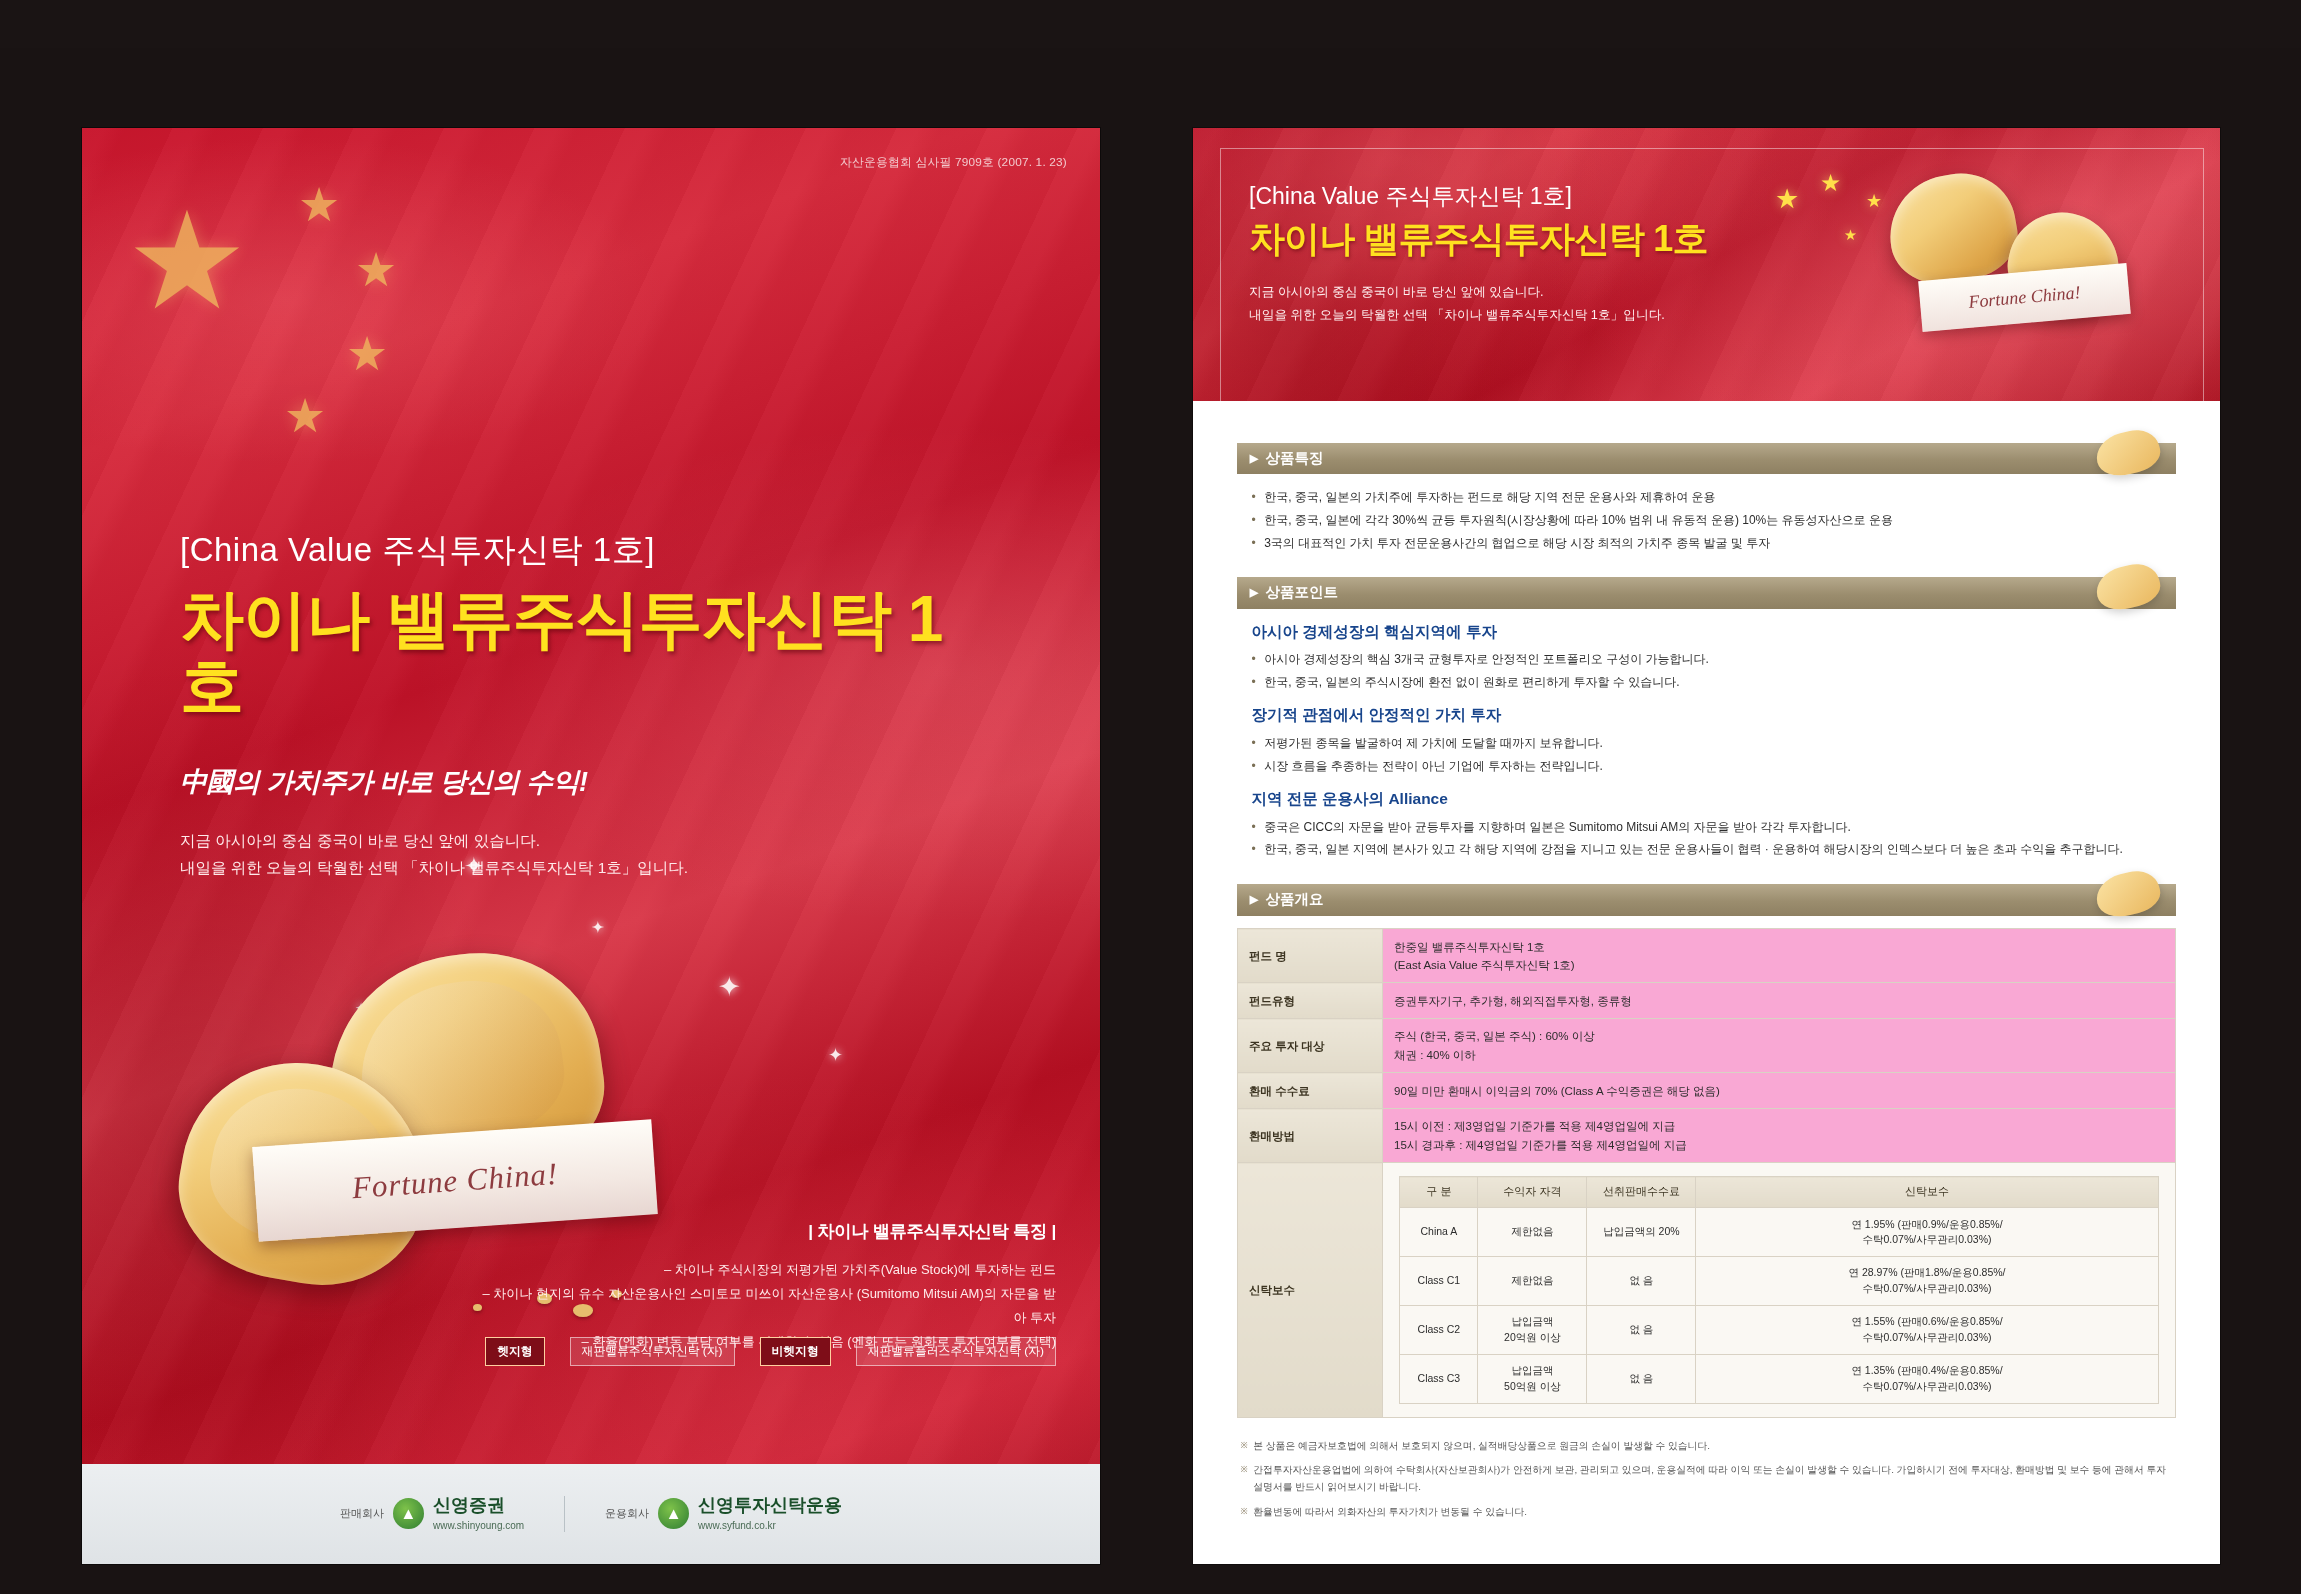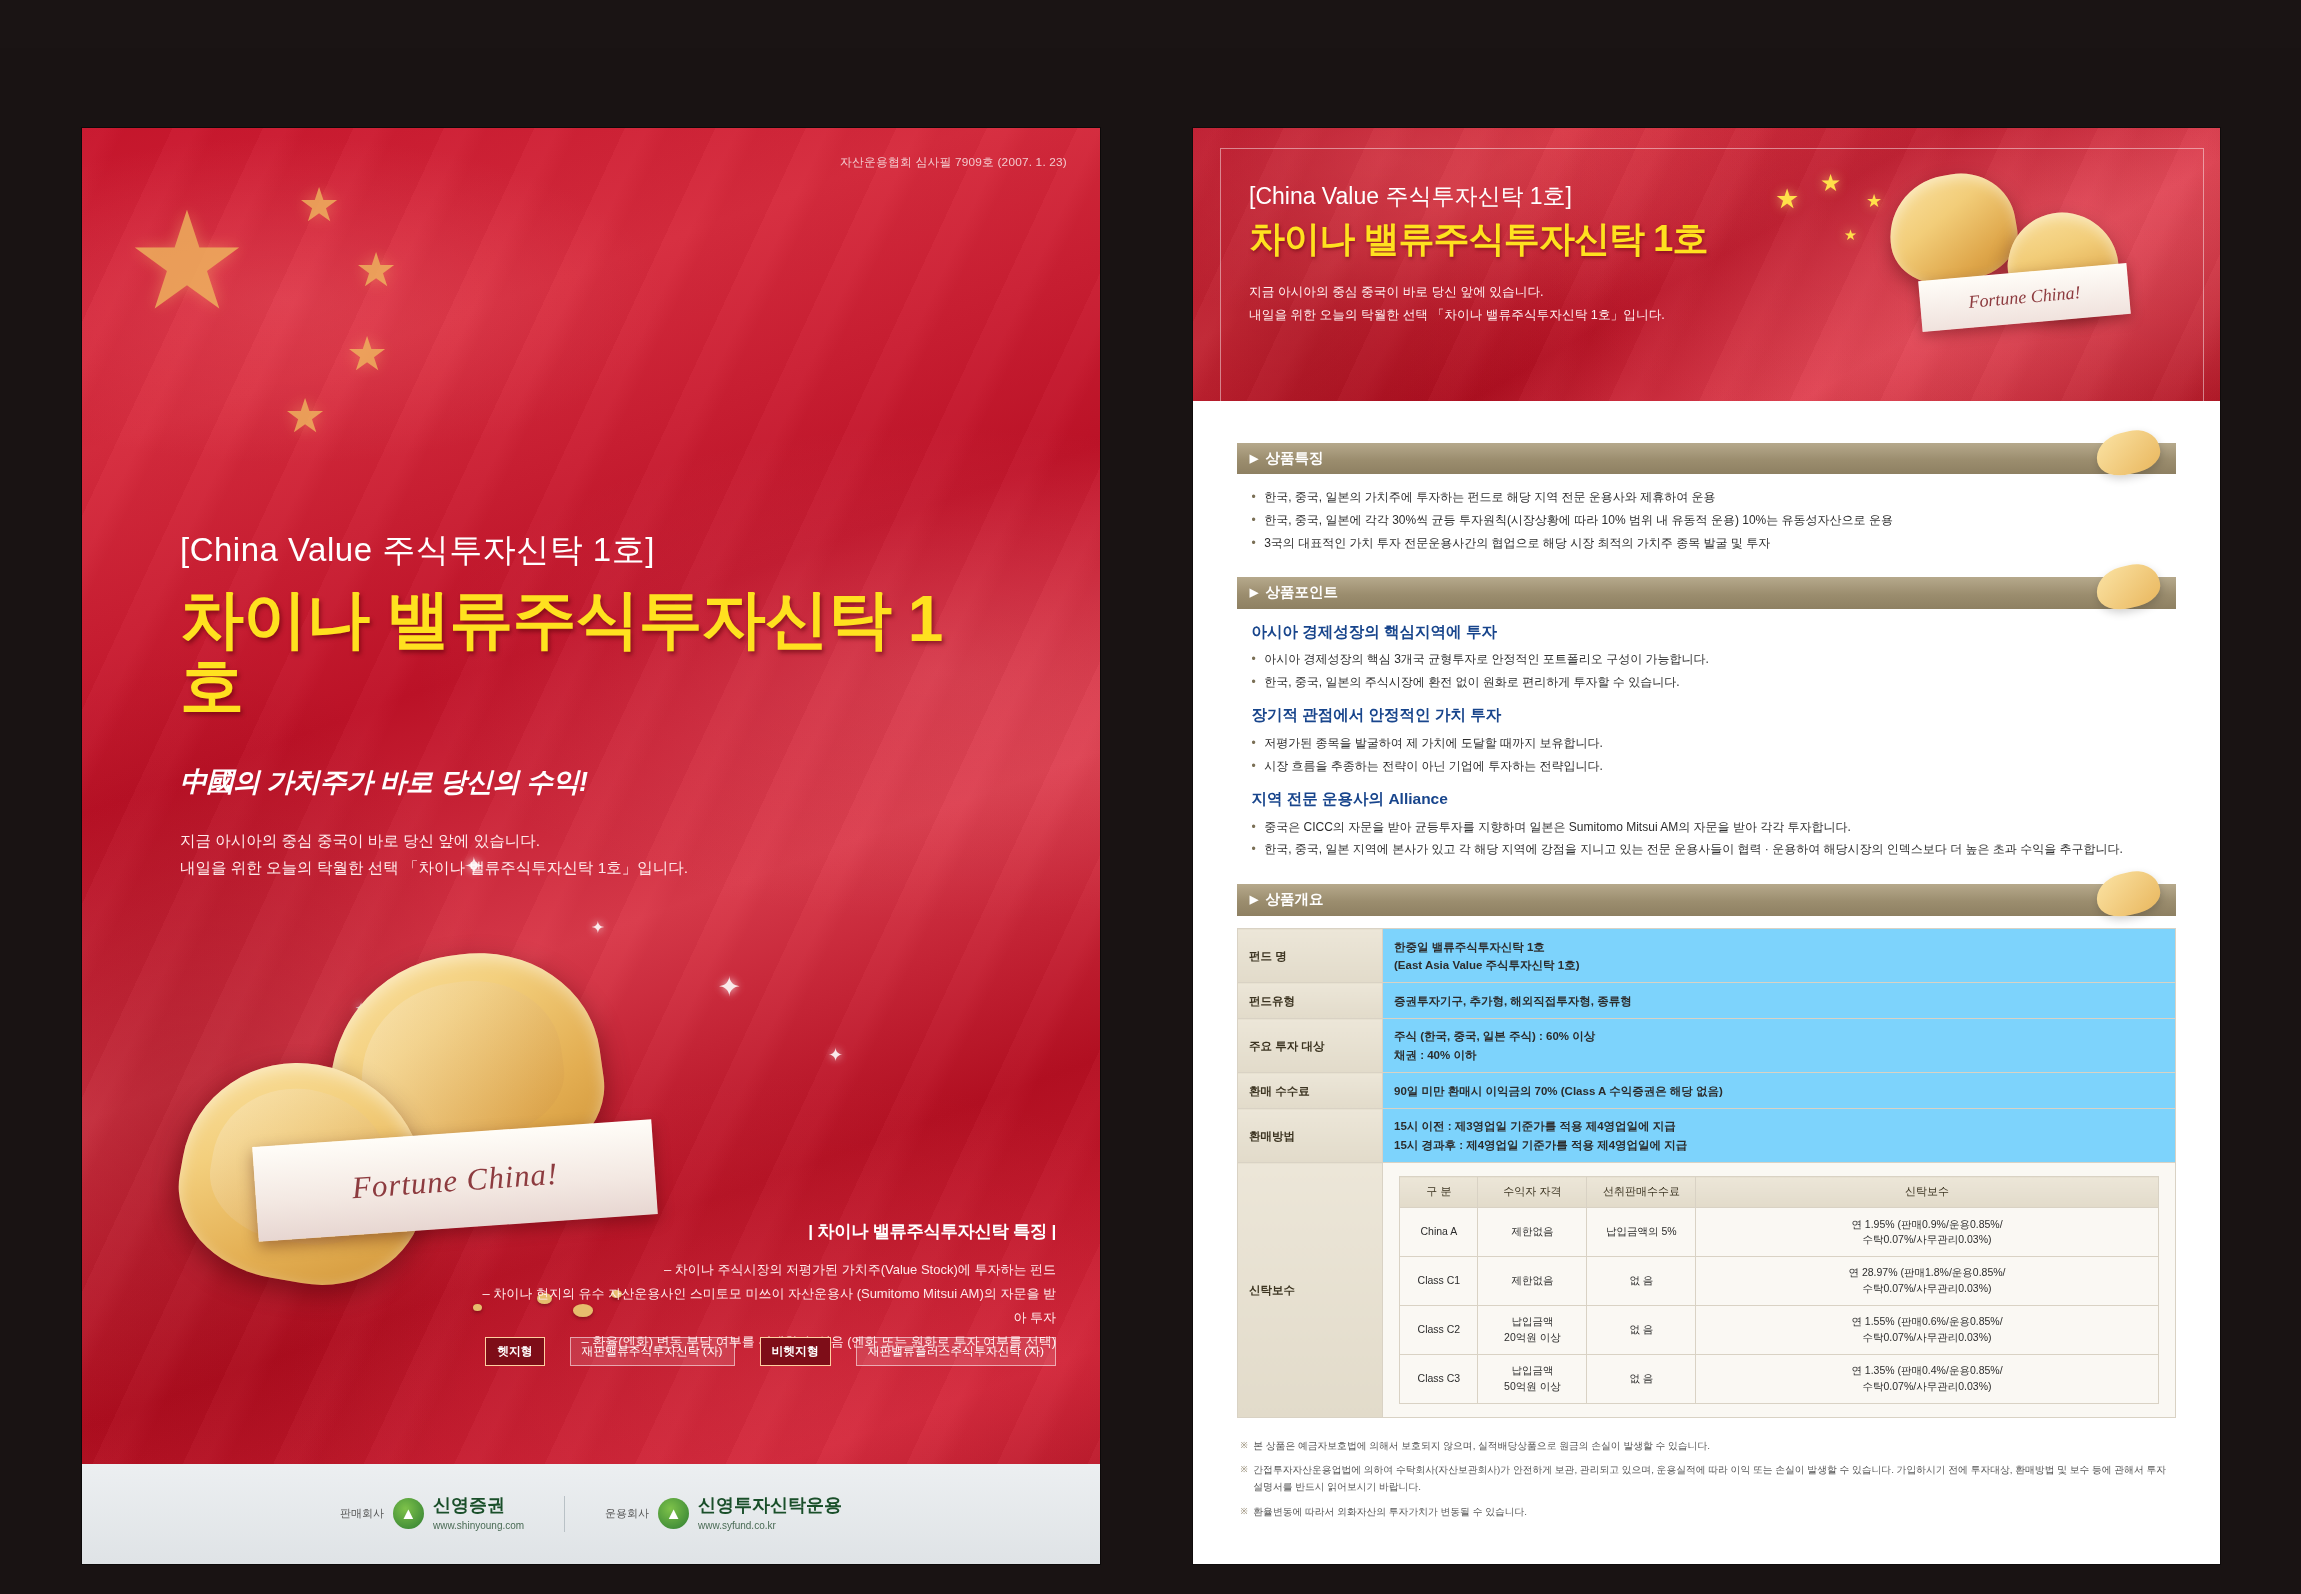--- a/index.html
+++ b/index.html
@@ -217,21 +217,21 @@
   }
   .sub-head.first { margin-top: 3.6px; }
 
   
   table { border-collapse: collapse; width: 100%; }
   .ov-table td { border: 0.9px solid #d9d2c4; font-size: 11.5px; padding: 8.2px 11px; color:#2c2c2c; line-height:1.6; vertical-align: middle; }
   .ov-table td.k {
     width: 145px; font-weight:bold; color:#3b3320;
     background: linear-gradient(180deg,#ece6d8,#e2dbca);
   }
-  .ov-table td.v { background: #7dd3fc; font-weight: bold; }
+  .ov-table td.v { background: #f9a8d4; }
 
   .fee-table { width: 100%; margin: 0; }
   .fee-table th {
     font-size: 11px; font-weight: normal; color:#3b3320; padding: 6.4px 3.6px;
     border: 0.9px solid #d9d2c4; background: linear-gradient(180deg,#ece6d8,#e2dbca);
   }
   .fee-table td {
     font-size: 10.5px; color:#2c2c2c; padding: 8.2px 5.5px; border: 0.9px solid #d9d2c4;
     text-align:center; background:#faf8f3; line-height:1.5;
   }
@@ -441,21 +441,21 @@
               <tbody>
                     <tr>
                 <th style="width:78px">구 분</th>
                 <th style="width:109px">수익자 자격</th>
                 <th style="width:109px">선취판매수수료</th>
                 <th>신탁보수</th>
               </tr>
               <tr>
                 <td>China A</td>
                 <td style="white-space:pre-line">제한없음</td>
-                <td>납입금액의 5%</td>
+                <td>납입금액의 20%</td>
                 <td style="white-space:pre-line">연 1.95% (판매0.9%/운용0.85%/
 수탁0.07%/사무관리0.03%)</td>
               </tr>
               <tr>
                 <td>Class C1</td>
                 <td style="white-space:pre-line">제한없음</td>
                 <td>없 음</td>
                 <td style="white-space:pre-line">연 28.97% (판매1.8%/운용0.85%/
 수탁0.07%/사무관리0.03%)</td>
               </tr>

